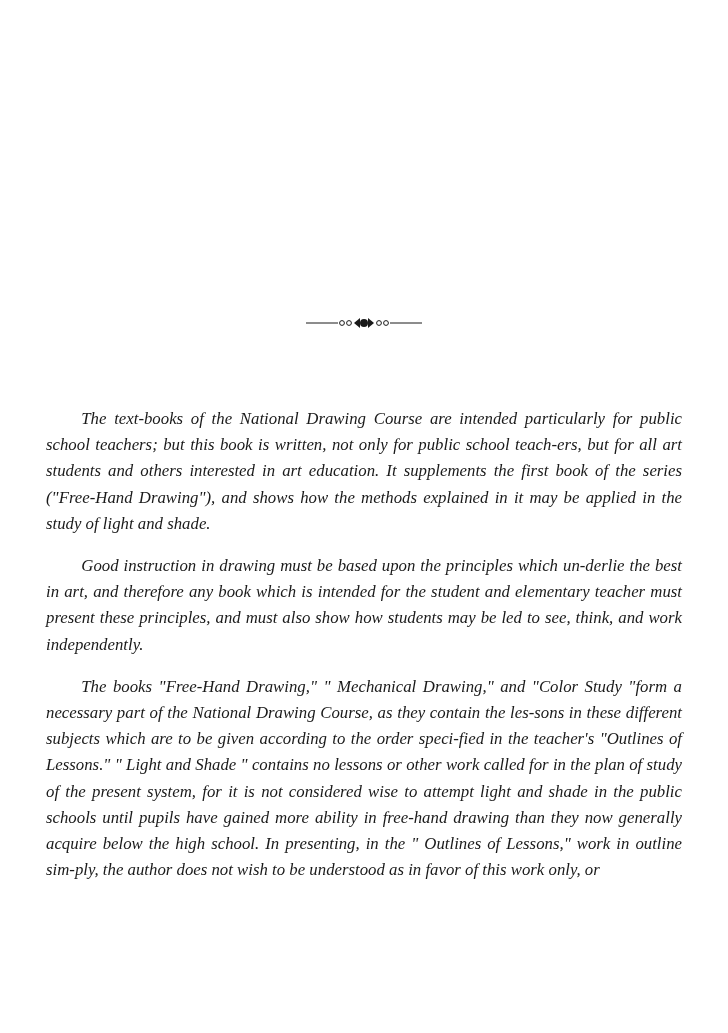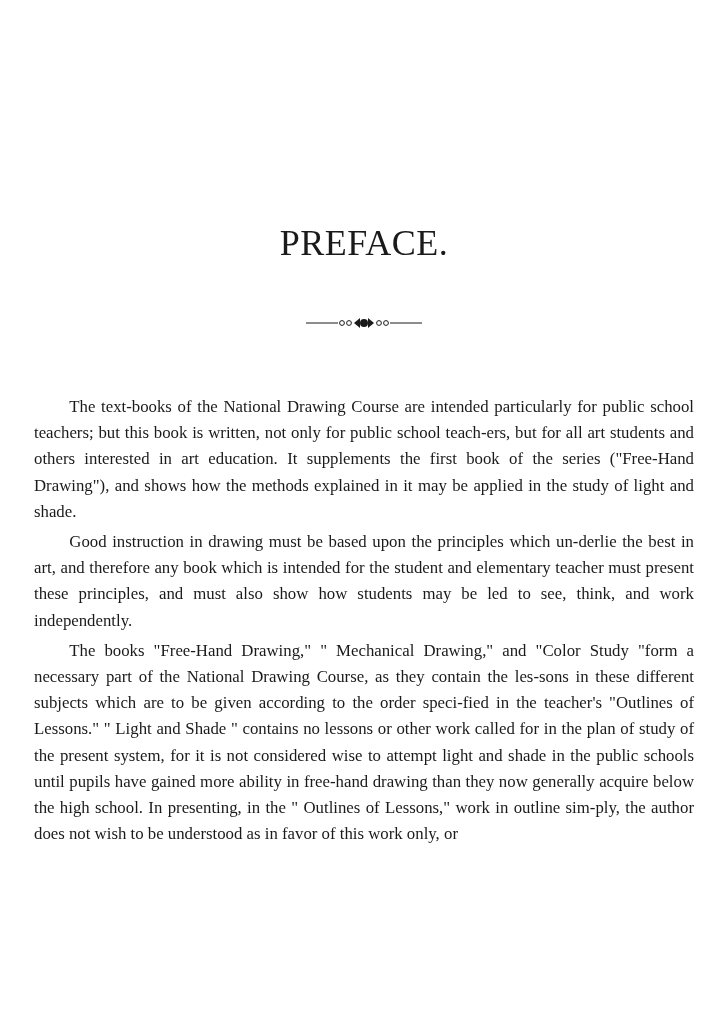--- a/index.html
+++ b/index.html
@@ -49,31 +49,31 @@
     position: absolute;
     top: 390px;
     left: 30px;
     width: 668px;
     font-size: 16.8px;
     line-height: 26.2px;
     text-align: justify;
     text-justify: inter-word;
   }
   .body-text p {
-    margin: 4px;
+    margin: 16px;
     text-indent: 2.1em;
     hyphens: manual;
+    font-style: italic;
   }
 </style>
 </head>
 <body>
 
 <div class="page">
 
-  <h1 class="title">PREFACE.</h1>
 
   <div class="ornament">
     <svg width="120" height="18" viewBox="0 0 120 18" xmlns="http://www.w3.org/2000/svg">
       <line x1="2" y1="9" x2="34" y2="9" stroke="#1a1a1a" stroke-width="1"></line>
       <line x1="86" y1="9" x2="118" y2="9" stroke="#1a1a1a" stroke-width="1"></line>
       <circle cx="38" cy="9" r="2.4" fill="none" stroke="#1a1a1a" stroke-width="1"></circle>
       <circle cx="45" cy="9" r="2.4" fill="none" stroke="#1a1a1a" stroke-width="1"></circle>
       <circle cx="75" cy="9" r="2.4" fill="none" stroke="#1a1a1a" stroke-width="1"></circle>
       <circle cx="82" cy="9" r="2.4" fill="none" stroke="#1a1a1a" stroke-width="1"></circle>
       <path d="M50 9 L56 4 L56 14 Z" fill="#1a1a1a"></path>

